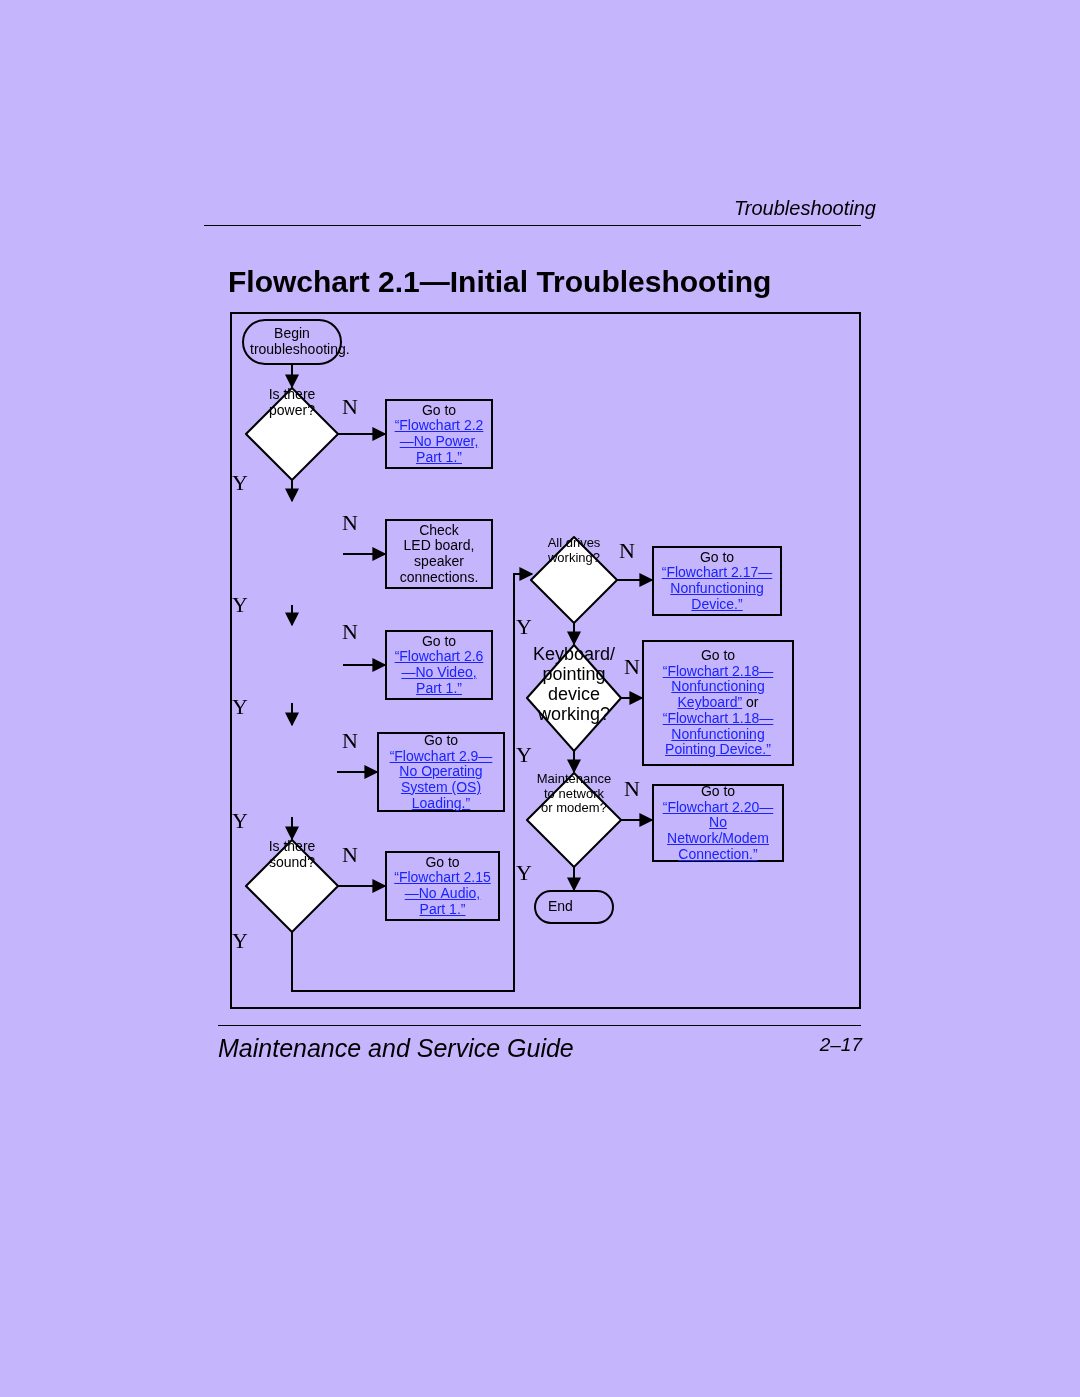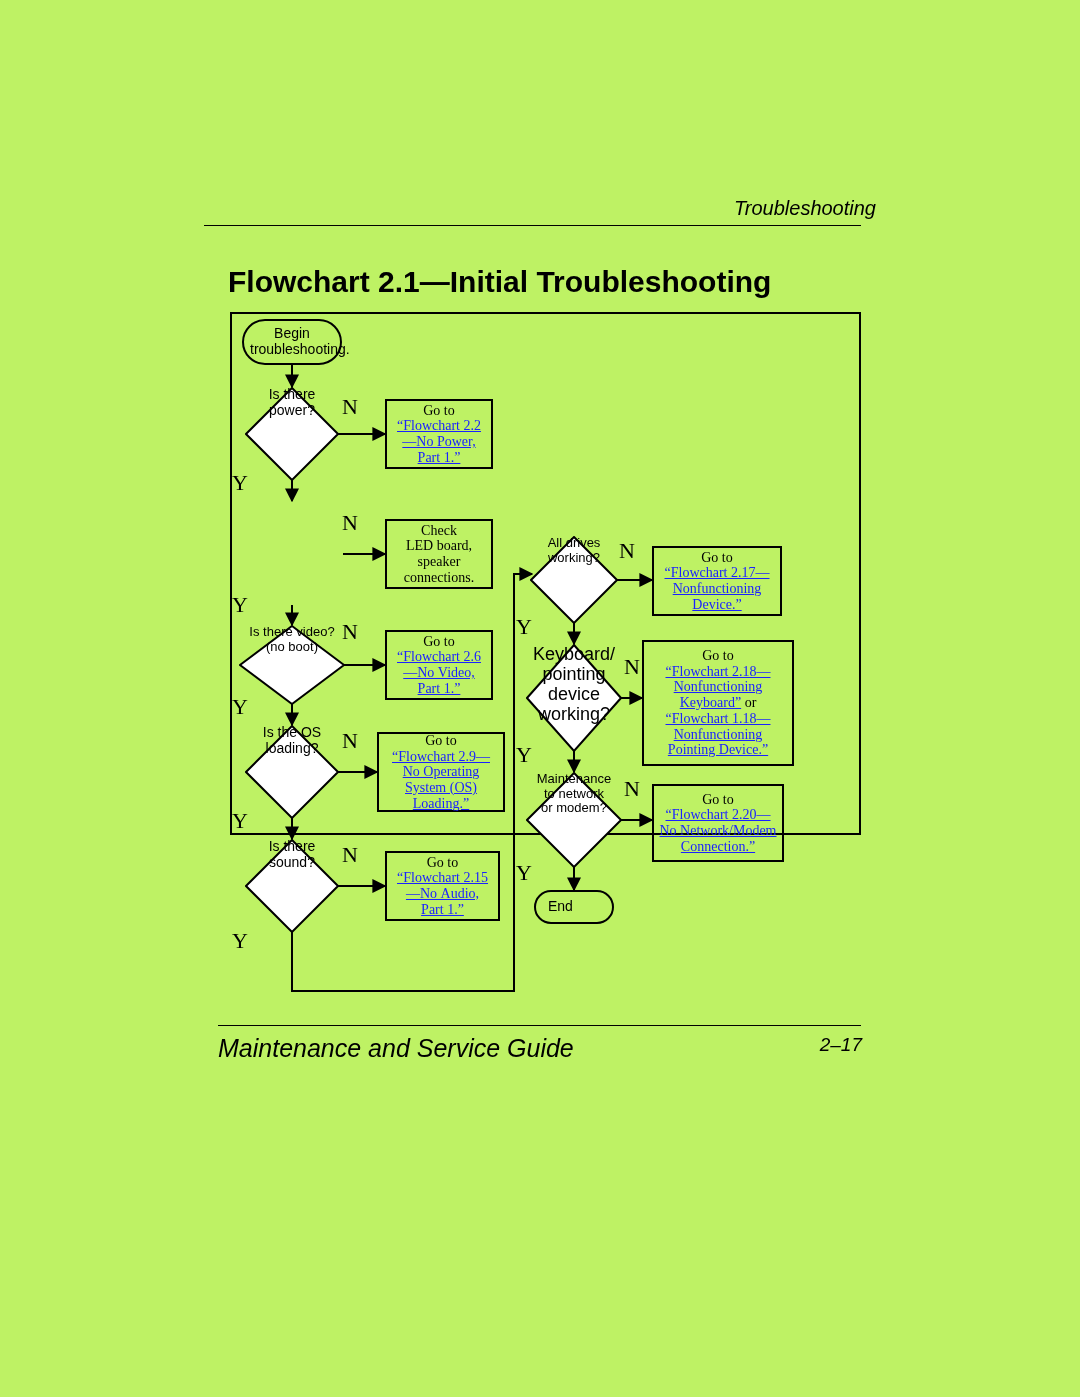--- a/index.html
+++ b/index.html
@@ -6,21 +6,21 @@
     margin: 0;
     padding: 0;
     background: #fff;
     font-family: "Helvetica Neue", Helvetica, Arial, sans-serif;
     color: #000;
   }
   .page {
     position: relative;
     width: 1080px;
     height: 1397px;
-    background: #bef264;
+    background: #c4b5fd;
   }
   
   .running-head {
     position: absolute;
     right: 204px;
     top: 197px;
     font-style: italic;
     font-size: 20px;
     text-align: right;
   }
@@ -61,21 +61,21 @@
     font-size: 19px;
     text-align: left;
   }
 
   
   .canvas {
     position: absolute;
     left: 230px;
     top: 312px;
     width: 631px;
-    height: 523px;
+    height: 697px;
     border: 2px solid #000;
     box-sizing: border-box;
   }
 
   .node {
     position: absolute;
     box-sizing: border-box;
     font-family: Arial, "Helvetica Neue", Helvetica, sans-serif;
     text-align: center;
     font-size: 14px;
@@ -90,21 +90,20 @@
     justify-content: center;
     padding: 4px 6px;
   }
   
   .rect {
     border: 2px solid #000;
     padding: 4px 5px;
     display: flex;
     align-items: center;
     justify-content: flex-start;
-    font-family: Liberation Serif, serif;
   }
   .rect .txt, .term .txt { width: 100%; }
 
   .link { color: #1a22ff; }
 
   
   .diamond {
     width: 94px;
     height: 94px;
   }
@@ -202,57 +201,35 @@
         <span>LED board,</span><br>
         <span>speaker</span><br>
         <span>connections.</span>
       </div>
     </div>
     <svg class="conn" style="left:50px; top:291px; width:20px; height:22px;">
       <line x1="10" y1="0" x2="10" y2="20" stroke="#000" stroke-width="2" marker-end="url(#ah)"></line>
     </svg>
     <div class="lbl" style="left:0px; top:278px;">Y</div>
 
-    <div class="node diamond" style="left:7px; top:311px; width:106px; height:80px;">
-      <svg width="106" height="80">
-          <polygon points="53,1 105,40 53,79 1,40" fill="#fff" stroke="#000" stroke-width="2"></polygon>
-        </svg>
-      <div class="dtxt" style="font-size:13px;">
-        <div>
-          <span>Is there video?</span><br>
-          <span>(no boot)</span>
-        </div>
-      </div>
-    </div>
     <svg class="conn" style="left:111px; top:341px; width:44px; height:20px;">
       <line x1="0" y1="10" x2="42" y2="10" stroke="#000" stroke-width="2" marker-end="url(#ah)"></line>
     </svg>
     <div class="lbl" style="left:110px; top:305px;">N</div>
     <div class="node rect" style="left:153px; top:316px; width:108px; height:70px;">
       <div class="txt">
         <span>Go to</span><br>
         <a href="#" class="link">“Flowchart 2.6—No&nbsp;Video, Part&nbsp;1.”</a>
       </div>
     </div>
     <svg class="conn" style="left:50px; top:389px; width:20px; height:24px;">
       <line x1="10" y1="0" x2="10" y2="22" stroke="#000" stroke-width="2" marker-end="url(#ah)"></line>
     </svg>
     <div class="lbl" style="left:0px; top:380px;">Y</div>
 
-    <div class="node diamond" style="left:13px; top:411px;">
-      <svg width="94" height="94">
-          <polygon points="47,1 93,47 47,93 1,47" fill="#fff" stroke="#000" stroke-width="2"></polygon>
-        </svg>
-      <div class="dtxt">
-        <div>
-          <span>Is the OS</span><br>
-          <span>loading?</span>
-        </div>
-      </div>
-    </div>
     <svg class="conn" style="left:105px; top:448px; width:44px; height:20px;">
       <line x1="0" y1="10" x2="40" y2="10" stroke="#000" stroke-width="2" marker-end="url(#ah)"></line>
     </svg>
     <div class="lbl" style="left:110px; top:414px;">N</div>
     <div class="node rect" style="left:145px; top:418px; width:128px; height:80px;">
       <div class="txt">
         <span>Go to</span><br>
         <a href="#" class="link">“Flowchart 2.9—No&nbsp;Operating System&nbsp;(OS) Loading.”</a>
       </div>
     </div>

